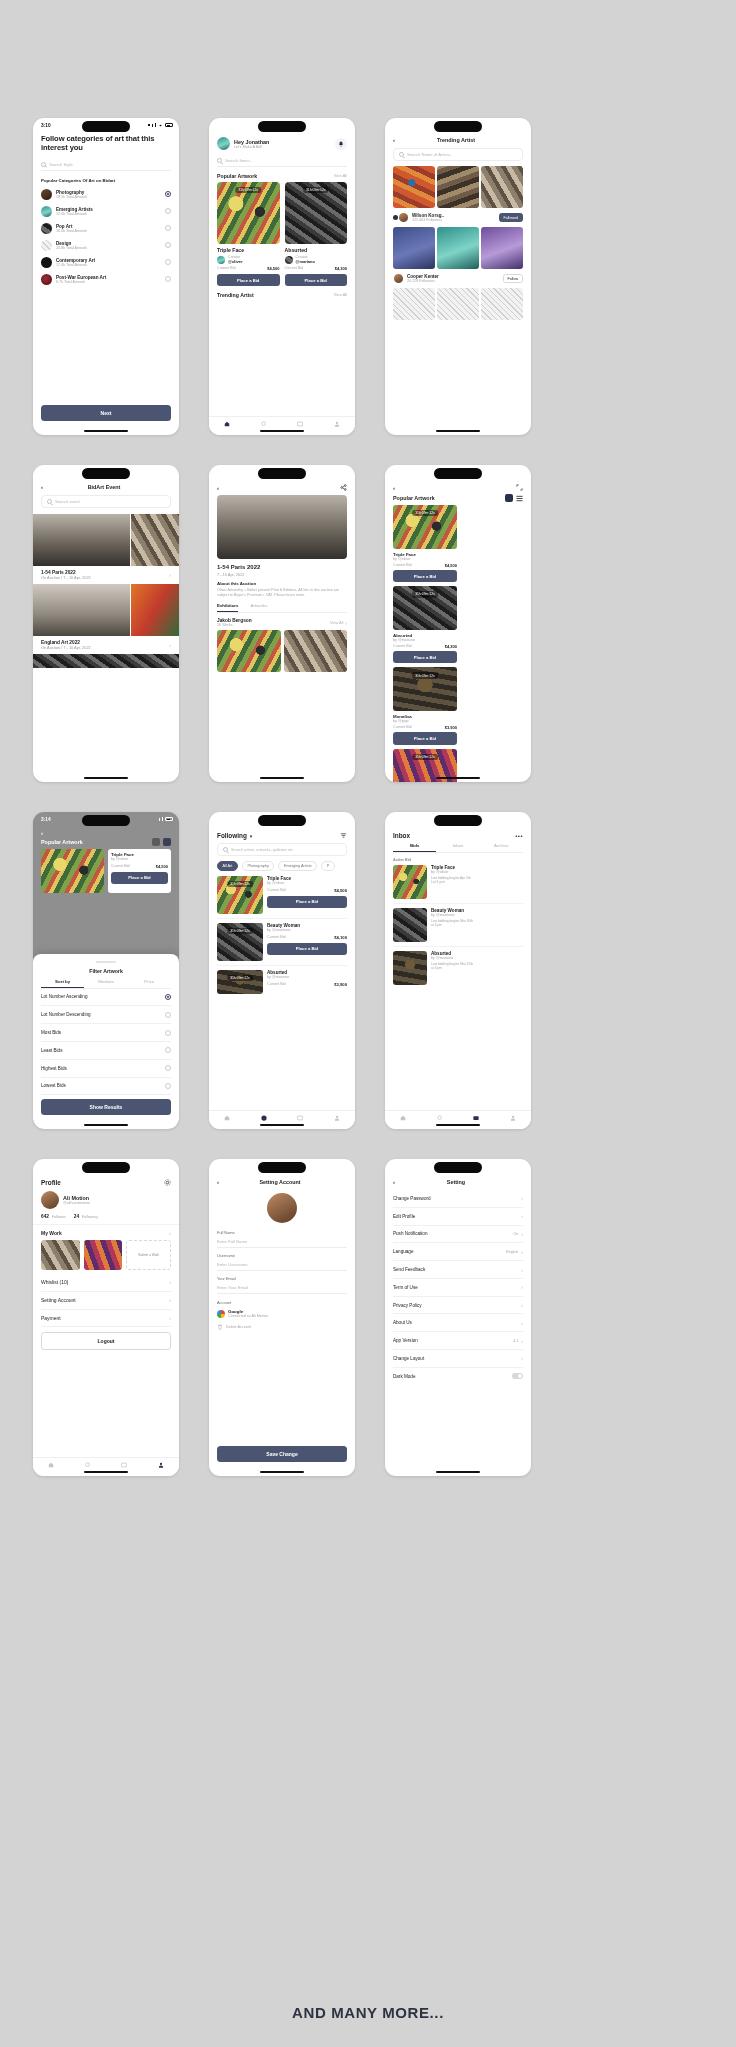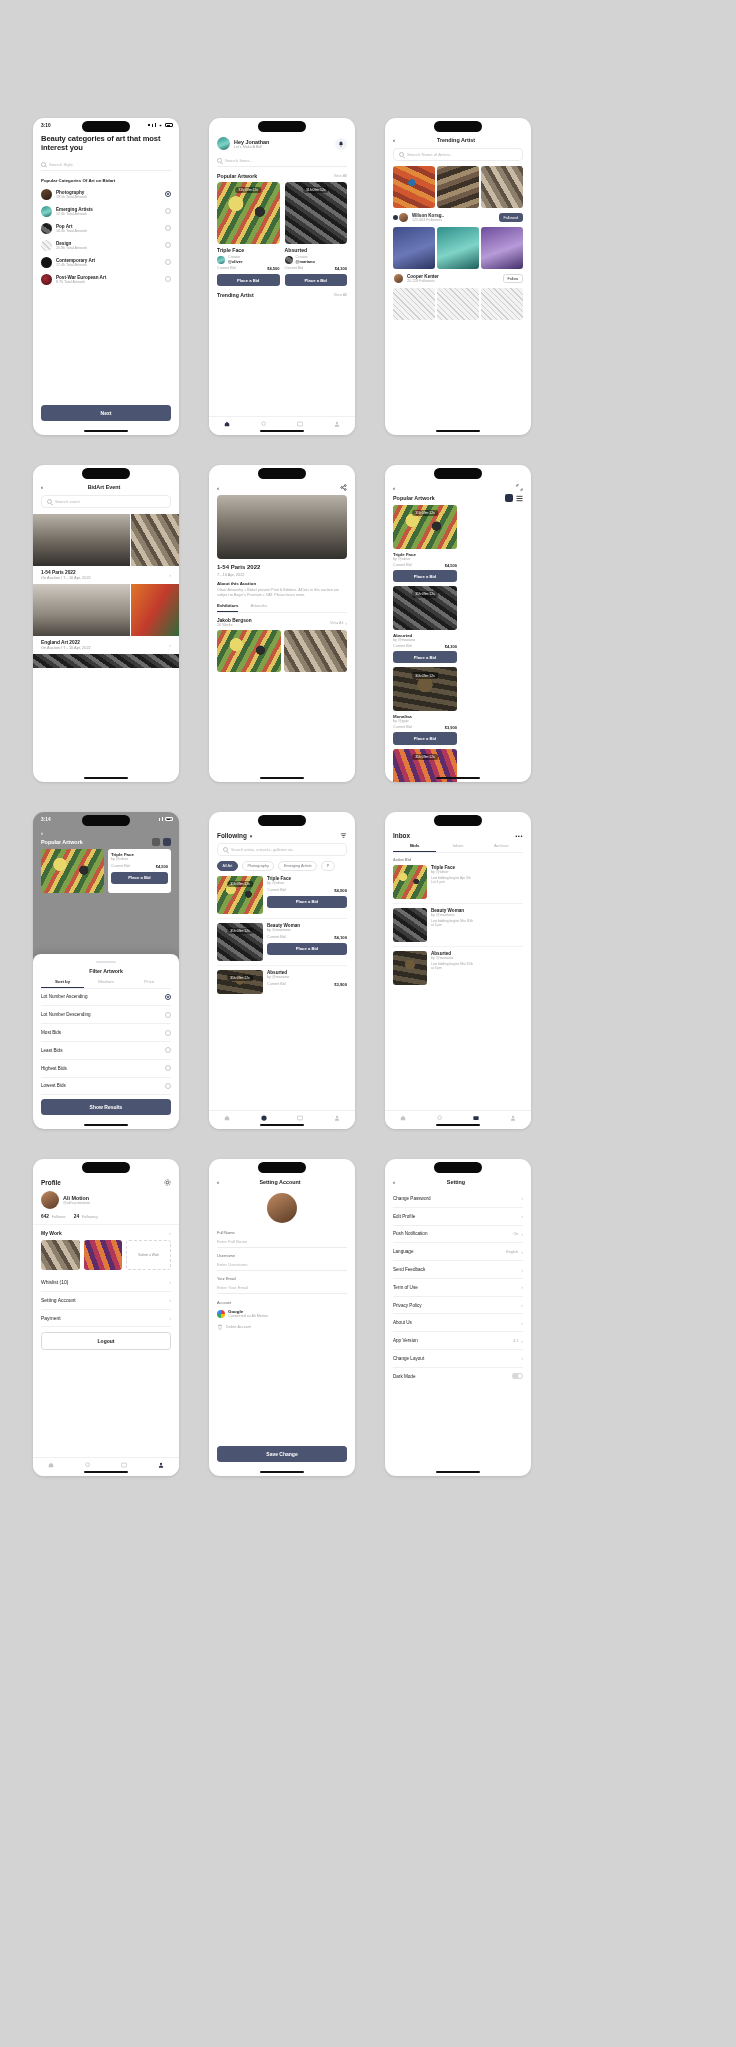--- a/index.html
+++ b/index.html
@@ -180,21 +180,21 @@
           <div class="bar1"></div>
           <div class="bar2"></div>
           <div class="bar3"></div>
           <svg class="wifi" viewBox="0 0 12 9">
               <path d="M6 8 L3 5 A4.5 4.5 0 0 1 9 5 Z" fill="#111"></path>
             </svg>
           <div class="batt"></div>
         </div>
       </div>
       <div class="pad" style="padding-top:2px">
-        <div class="h1">Beauty categories of art that most interest you</div>
+        <div class="h1">Follow categories of art that this interest you</div>
         <div style="height:6px"></div>
         <div class="searchbar">
           <span class="mag"></span>
           <span>Search Style</span>
         </div>
         <div style="height:7px"></div>
         <div style="font-size:4.4px;font-weight:bold">Popular Categories Of Art on Bidart</div>
         <div style="height:3px"></div>
 
         <div style="display:flex;align-items:center;gap:4px;padding:3px 0">
@@ -983,13 +983,14 @@
         <div class="rowline" style="font-size:4.6px">
             <span>Dark Mode</span>
             <span class="toggle"></span>
           </div>
       </div>
       <div class="home-ind"></div>
     </div>
 
   </div>
 
+  <div class="footer-text">AND MANY MORE...</div>
 </div>
 
 </body></html>

